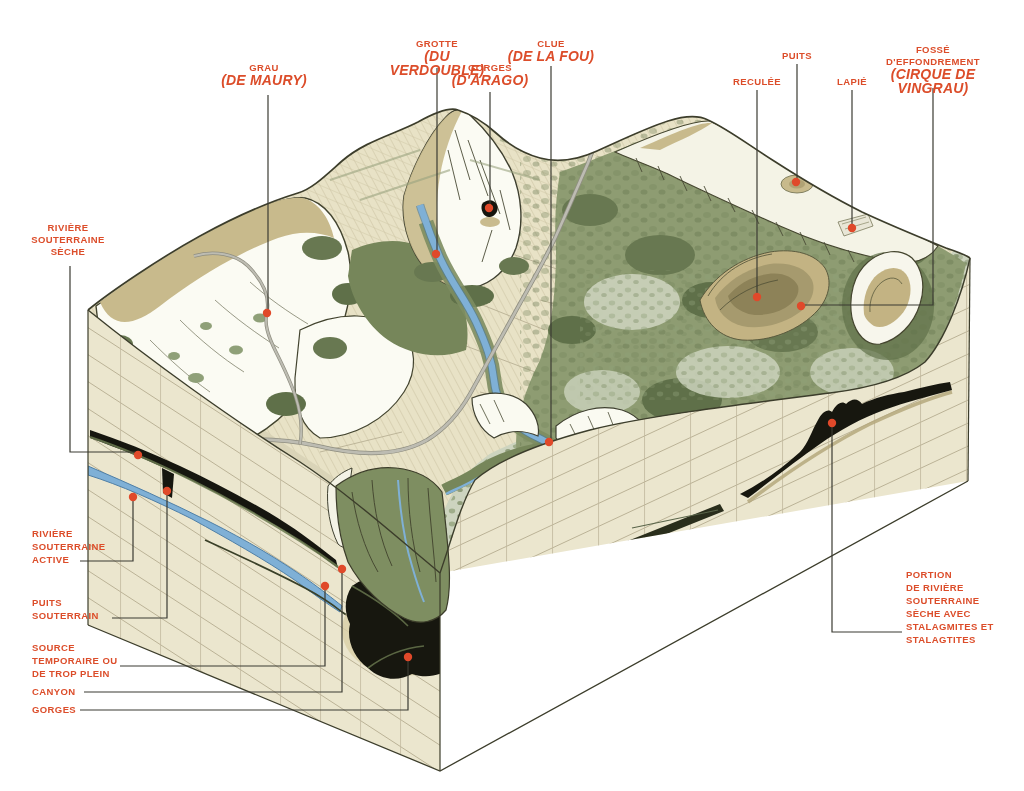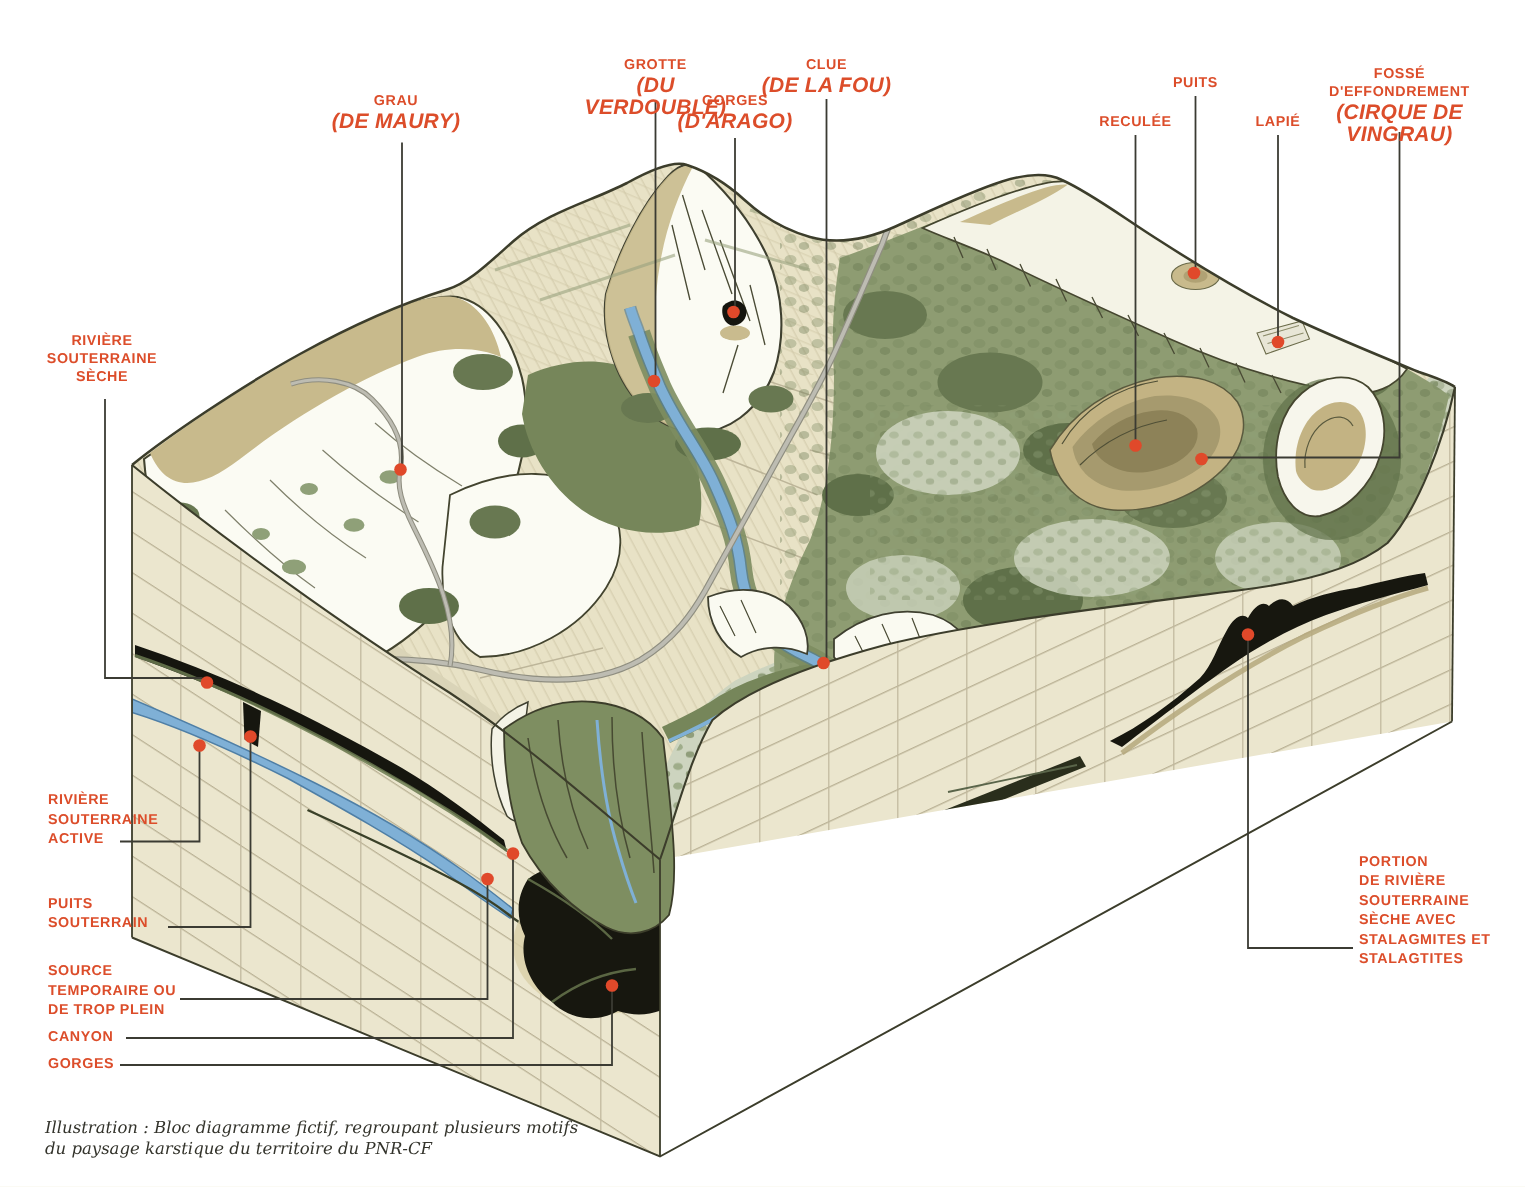--- a/index.html
+++ b/index.html
@@ -281,15 +281,13 @@
 DE TROP PLEIN</span></div>
   <div class="lbl left" style="left:32px;top:685px;width:100px"><span>CANYON</span></div>
   <div class="lbl left" style="left:32px;top:703px;width:100px"><span>GORGES</span></div>
   <div class="lbl left" style="left:906px;top:568px;width:110px"><span>PORTION
 DE RIVIÈRE
 SOUTERRAINE
 SÈCHE AVEC
 STALAGMITES ET
 STALAGTITES</span></div>
 
-  <div class="caption">Illustration : Bloc diagramme fictif, regroupant plusieurs motifs
-du paysage karstique du territoire du PNR-CF</div>
 </div>
 
 </body></html>

